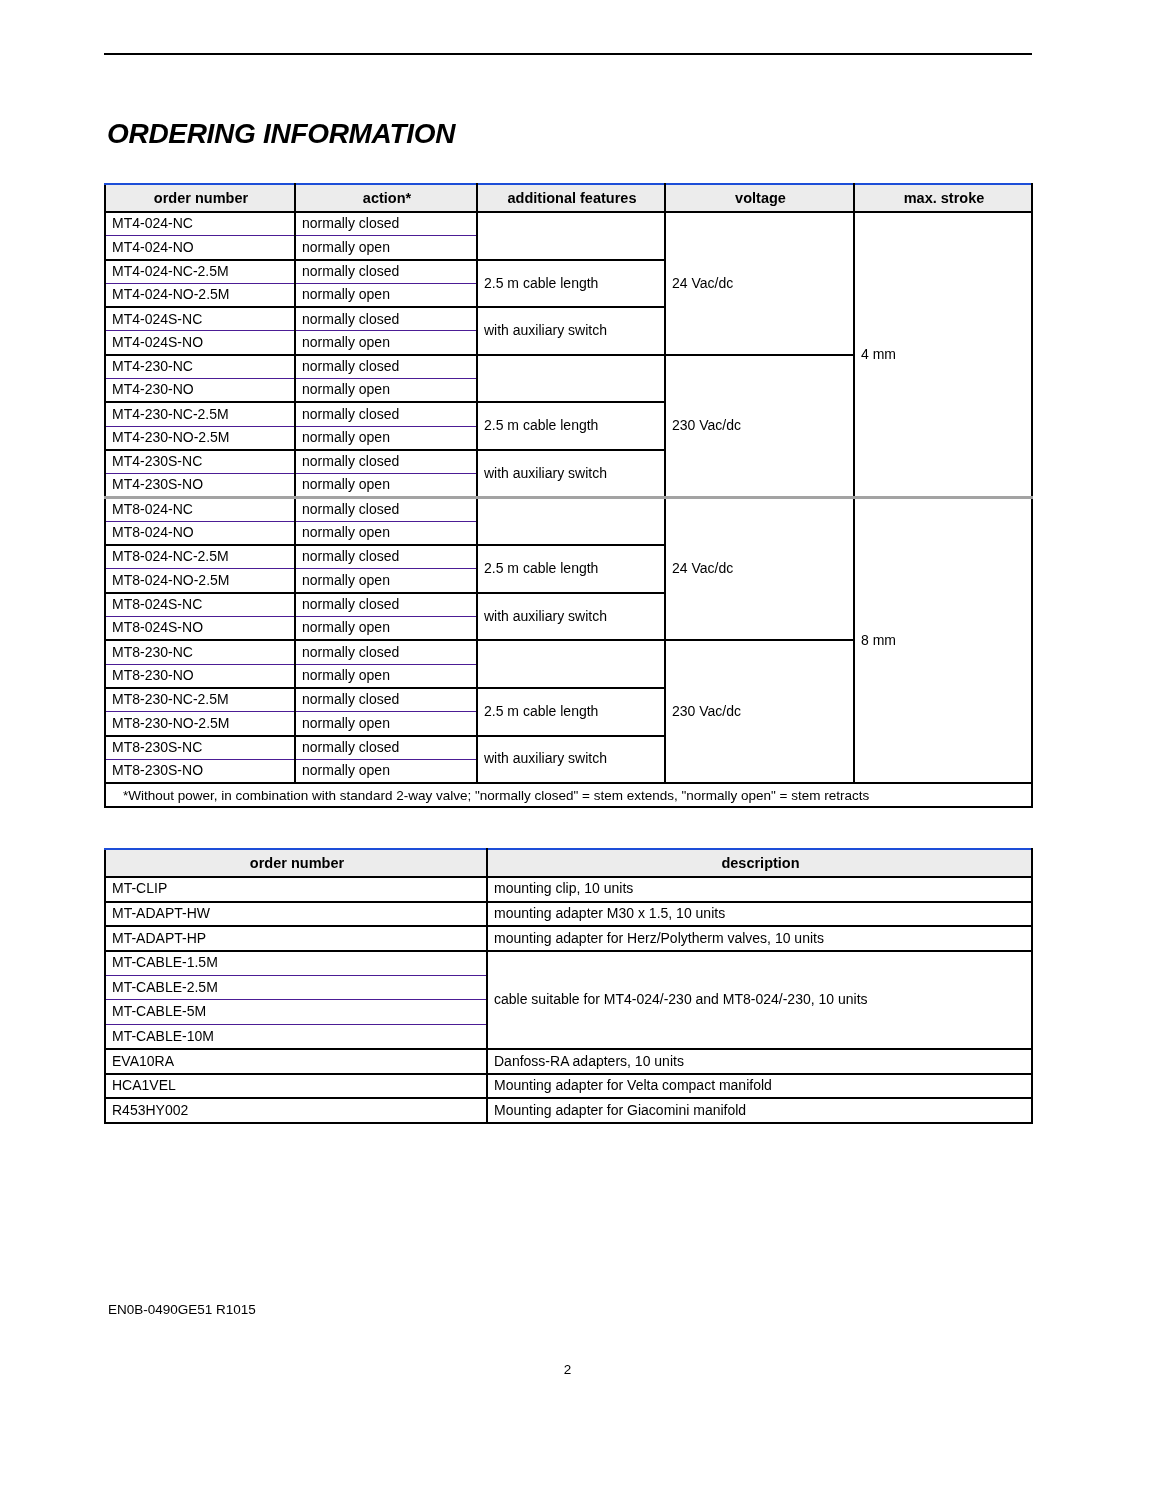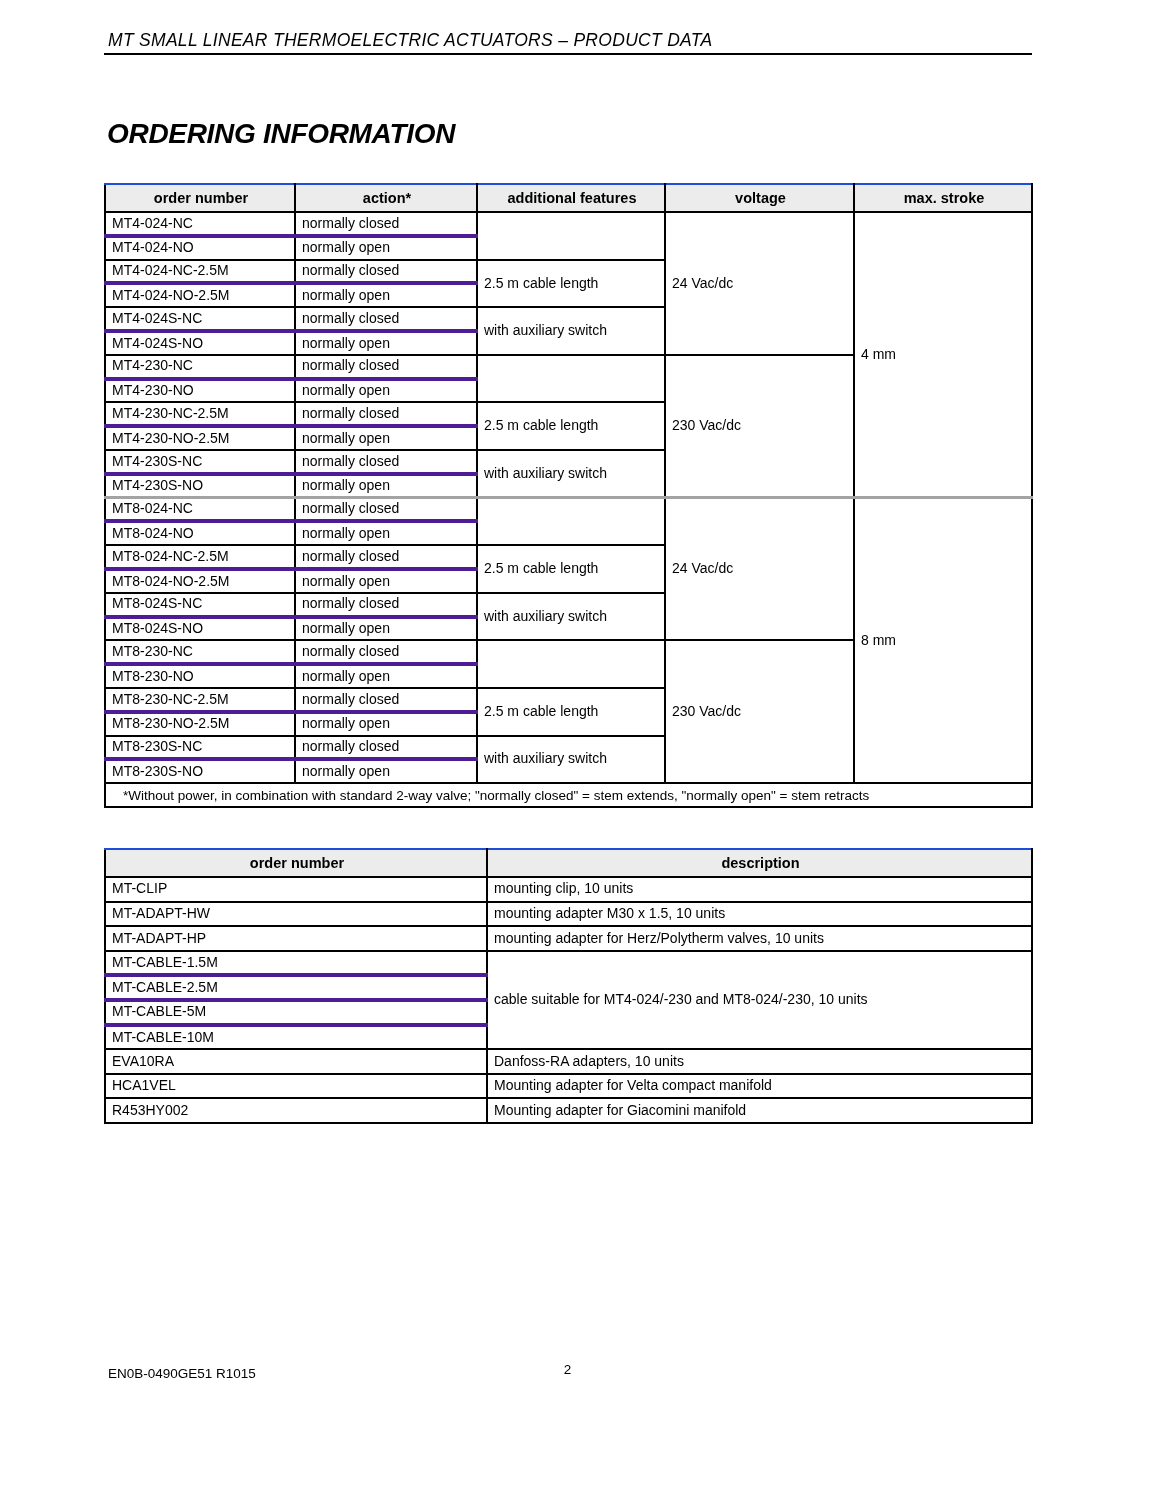--- a/index.html
+++ b/index.html
@@ -83,53 +83,52 @@
     font-weight: bold;
     text-align: center;
     border-top: 2px solid #1d4ed8;
     border-bottom: 2px solid #000;
     height: 24px;
     font-size: 14.5px;
   }
   #table1 tbody tr { height: 23.8px; }
   #table2 tbody tr { height: 24.6px; }
 
-  tr.sub td   { border-top: 4px solid #4c1d95; }
+  tr.sub td   { border-top: 1px solid #4c1d95; }
   tr.grp td   { border-top: 2px solid #000; }
   tr.major td { border-top: 3px solid #a3a3a3; }
 
   tr.footnote td {
     border-top: 2px solid #000;
     font-size: 13.5px;
     height: 20px;
     padding-left: 17px;
   }
 
   .footer-doc {
     position: absolute;
     left: 108px;
-    top: 1366px;
+    top: 1302px;
     font-size: 13.5px;
     white-space: nowrap;
   }
   .footer-page {
     position: absolute;
     left: 104px;
     top: 1362px;
     width: 927px;
     text-align: center;
     font-size: 13.5px;
   }
 </style>
 </head>
 <body>
 
 <div class="page">
 
-  <div class="doc-header">MT SMALL LINEAR THERMOELECTRIC ACTUATORS – PRODUCT DATA</div>
   <div class="header-rule"></div>
 
   <h1 class="section-title">ORDERING INFORMATION</h1>
 
   <div class="caption caption-t1">Table 1. Actuators</div>
   <table id="table1" class="tbl">
     <colgroup>
       <col style="width:190px">
         <col style="width:182px">
         <col style="width:188px">

